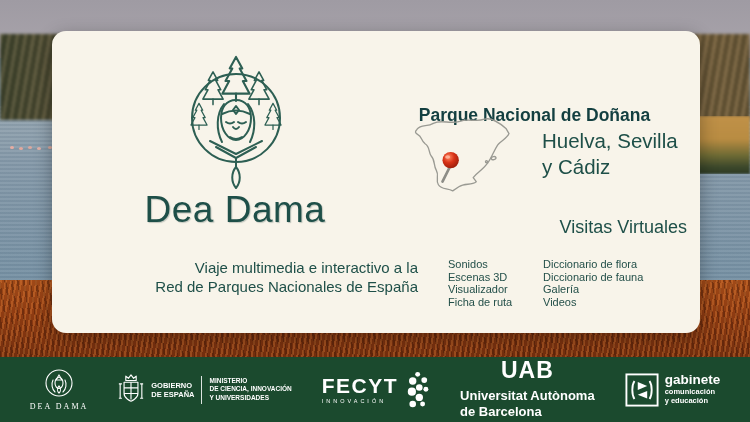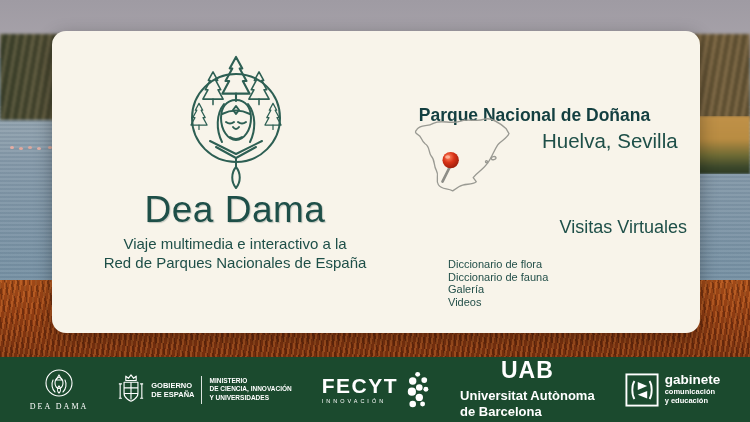--- a/index.html
+++ b/index.html
@@ -28,21 +28,21 @@
   .reeds::after{content:"";position:absolute;inset:0;
     background:repeating-linear-gradient(100deg,rgba(255,150,70,.28) 0 2px,transparent 2px 5px),
                repeating-linear-gradient(80deg,rgba(55,18,4,.35) 0 2px,transparent 2px 6px);}
   
   .card{position:absolute;left:52px;top:31px;width:648px;height:302px;z-index:8;
     background:var(--card_bg,#f8f4ea);border-radius:14px;box-shadow:0 5px 18px rgba(0,0,0,.32);}
   .logo-main{position:absolute;left:123px;top:24px;}
   .title{position:absolute;left:0;top:158px;width:366px;text-align:center;
     font-size:37px;line-height:42px;font-weight:500;letter-spacing:.5px;
     color:var(--teal,#1d4b45);text-shadow:1px 1px 1px rgba(30,60,55,.25);}
-  .subtitle{position:absolute;left:0;top:203px;width:366px;text-align:center;
+  .subtitle{position:absolute;left:0;top:227px;width:366px;text-align:right;
     font-size:15px;line-height:19px;color:var(--teal,#27554e);}
   .park-title{position:absolute;left:330px;top:32px;width:305px;text-align:center;
     font-size:17.5px;font-weight:700;color:#133f40;margin-top:42px;}
   .map-wrap{position:absolute;left:354px;top:78px;}
   .location{position:absolute;left:477px;top:97px;font-size:20.5px;line-height:26px;
     color:var(--teal,#1d4f4a);margin-left:13px;}
   .visitas{position:absolute;left:330px;top:186px;width:305px;text-align:right;
     font-size:18px;color:var(--teal,#1d4f4a);}
   .feats{position:absolute;left:396px;top:227px;display:flex;}
   .feat-col{width:95px;display:flex;flex-direction:column;}
@@ -134,25 +134,32 @@
       </g>
       <g>
         <line x1="41" y1="55" x2="33" y2="71" stroke="#8d8d87" stroke-width="2.6" stroke-linecap="round"></line>
         <circle cx="41" cy="50" r="8" fill="url(#pinGrad)"></circle>
         <ellipse cx="38" cy="47" rx="2.4" ry="1.7" fill="#ffb9a2" opacity="0.85"></ellipse>
       </g>
     </svg>
 
     <div class="location">
       <span>Huelva, Sevilla</span><br>
+      <span>y Cádiz</span>
     </div>
 
     <div class="visitas">Visitas Virtuales</div>
 
     <div class="feats">
+      <div class="feat-col">
+        <div class="feat">Sonidos</div>
+        <div class="feat">Escenas 3D</div>
+        <div class="feat">Visualizador</div>
+        <div class="feat">Ficha de ruta</div>
+      </div>
       <div class="feat-col wide">
         <div class="feat">Diccionario de flora</div>
         <div class="feat">Diccionario de fauna</div>
         <div class="feat">Galería</div>
         <div class="feat">Videos</div>
       </div>
     </div>
   </div>
 
   <div class="footer">

